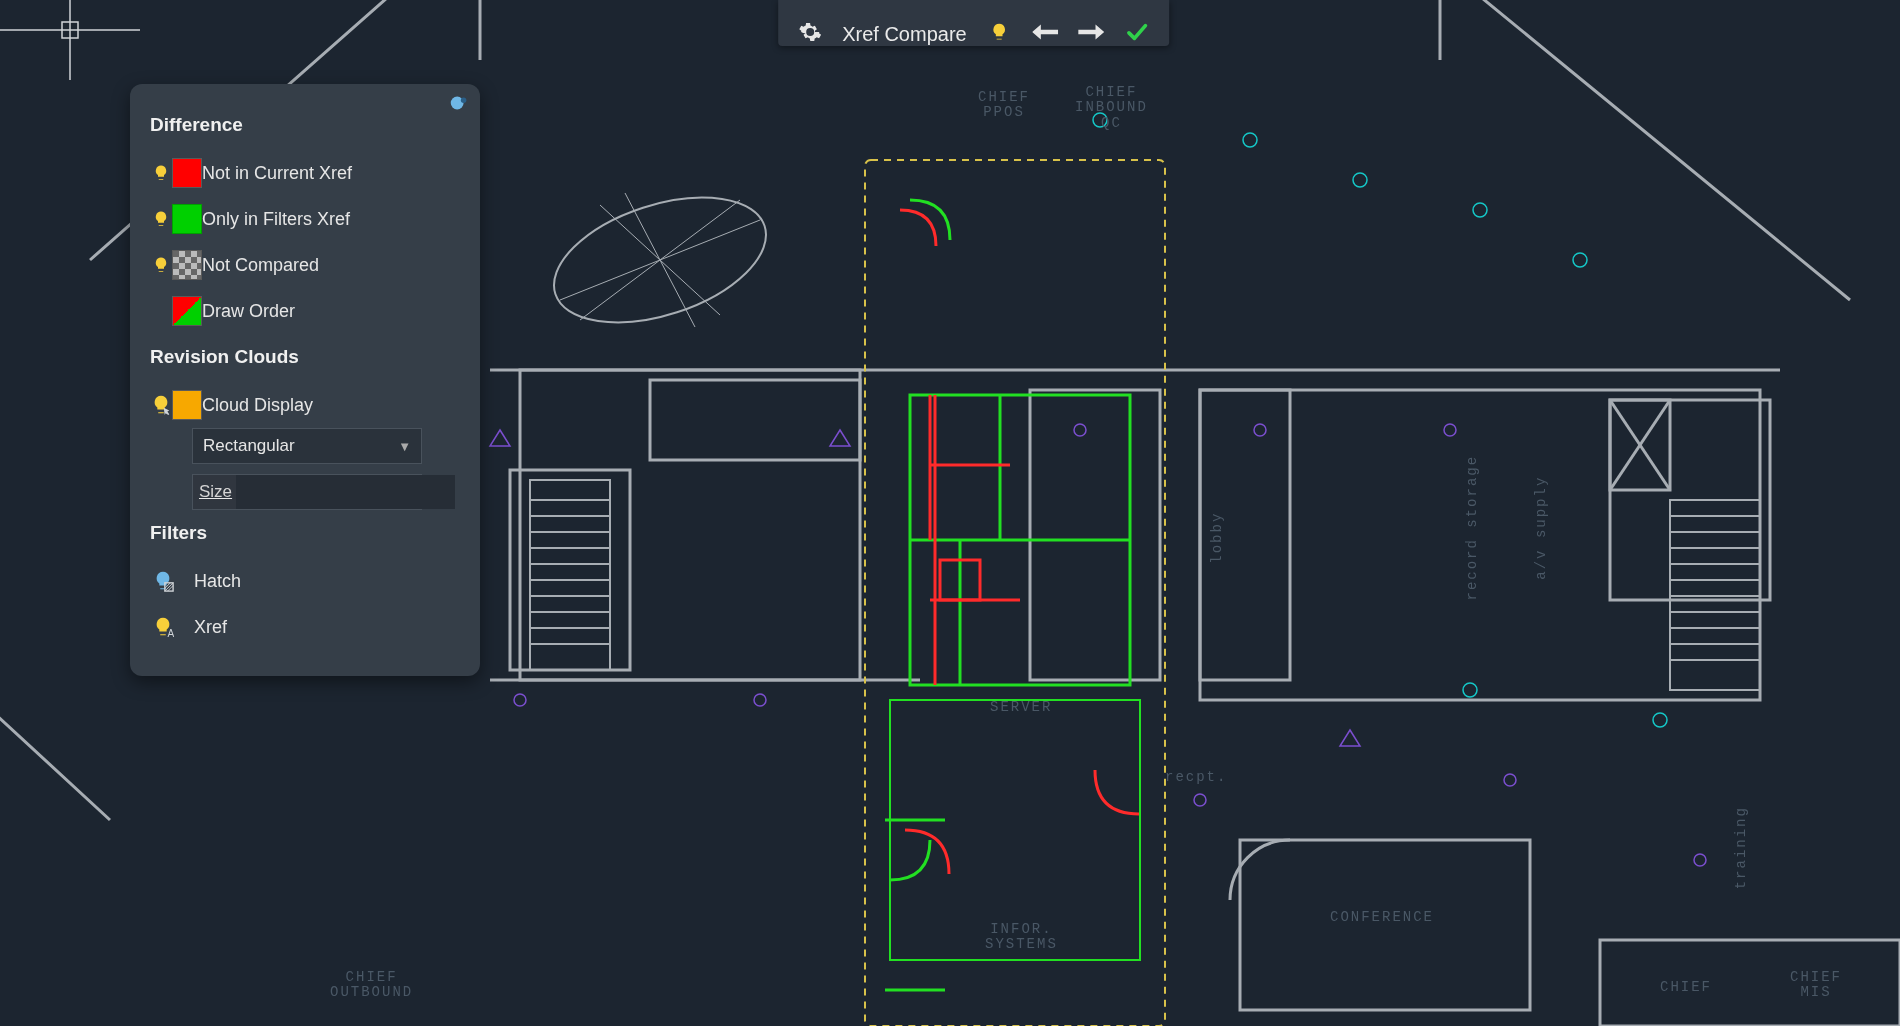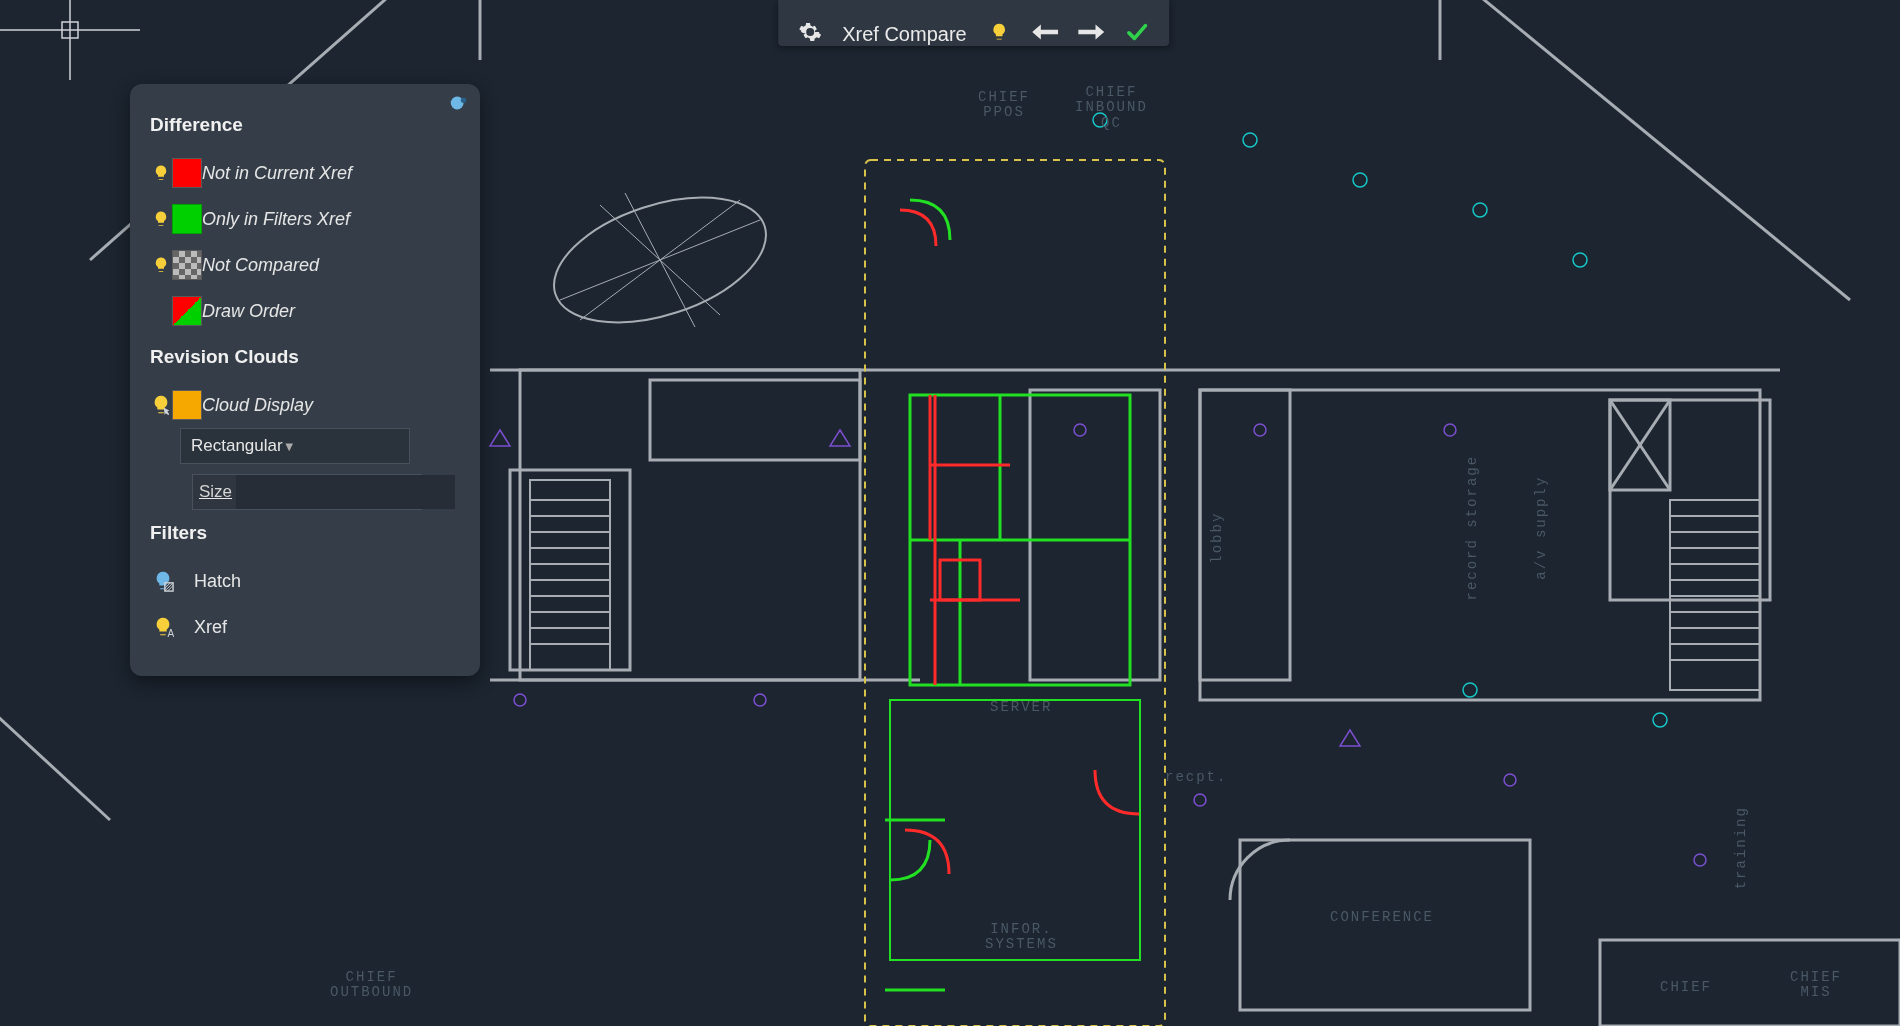--- a/index.html
+++ b/index.html
@@ -68,21 +68,20 @@
     margin: 12px 0 14px 0;
     color: #f0f0f0;
   }
   .section-title:first-of-type { margin-top: 6px; }
 
   .row {
     display: flex;
     align-items: center;
     gap: 0;
     padding: 8px 0;
-    font-style: italic;
   }
   .bulb {
     width: 22px; height: 22px;
     display:flex; align-items:center; justify-content:center;
     cursor:pointer;
   }
   .swatch {
     width: 30px; height: 30px;
     border: 1px solid #5a5a5a;
     flex: 0 0 30px;
@@ -97,29 +96,29 @@
   .swatch.draworder {
     background: linear-gradient(135deg, #ff0000 0 50%, #00d000 50% 100%);
   }
   .swatch.orange { background: #f7a800; }
   .row-label {
     font-size: 18px;
     color: #e6e6e6;
   }
 
   .select {
-    margin-left: 30px;
+    margin-left: 42px;
     width: 230px;
     height: 36px;
     background: #2a323b;
     border: 1px solid #49525c;
     color: #e6e6e6;
     font-size: 17px;
     padding: 0 10px;
-    display:flex; align-items:center; justify-content:flex-start;
+    display:flex; align-items:center; justify-content:space-between;
     cursor:pointer;
   }
   .select .chev { font-size: 13px; color:#aaa;}
   .input-row {
     margin-left: 42px;
     margin-top: 10px;
     display:flex; align-items:center;
     width: 230px;
     height: 36px;
     background: #2d3540;

